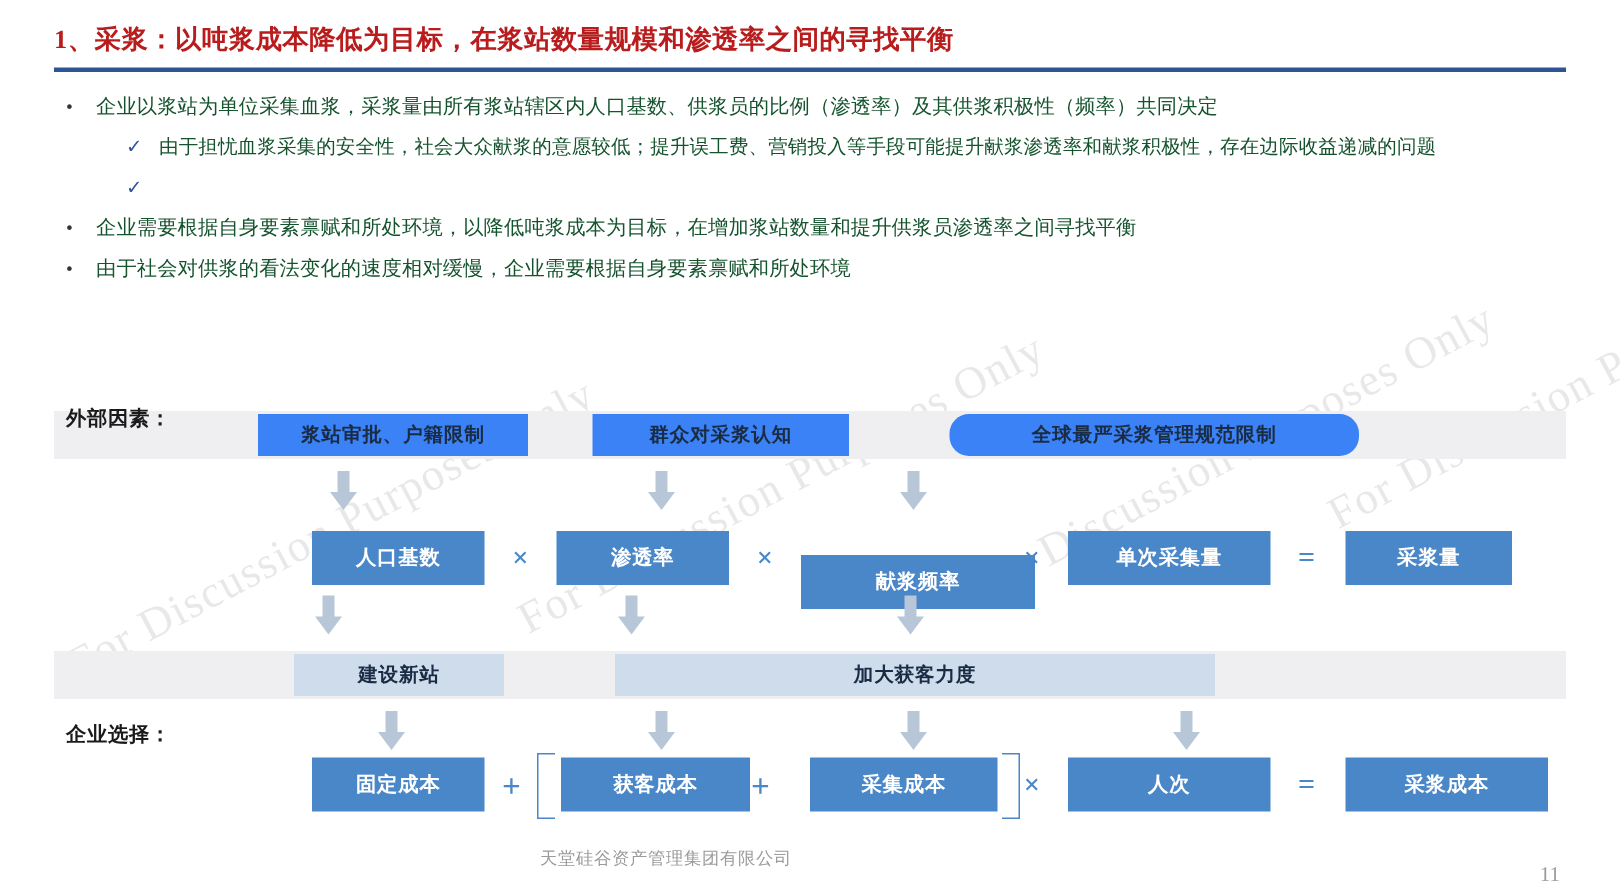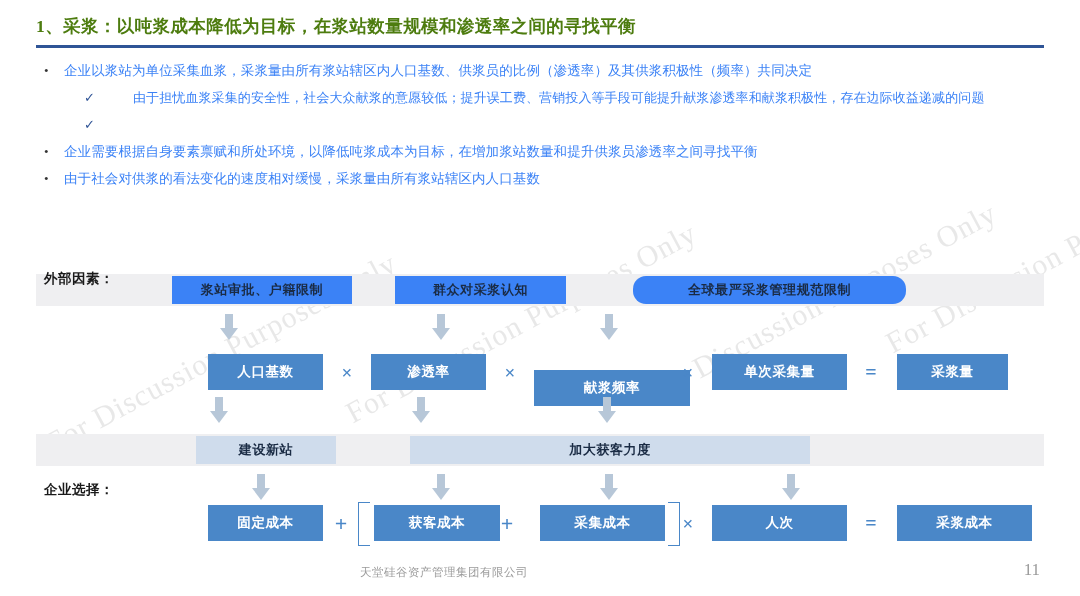--- a/index.html
+++ b/index.html
@@ -25,21 +25,21 @@
   .title-wrap {
     position: absolute;
     left: 36px;
     top: 14px;
     width: 1008px;
   }
   .slide-title {
     font-size: 17.5px;
     font-weight: bold;
     letter-spacing: 0.4px;
-    color: #4d7c0f;
+    color: #b91c1c;
     white-space: nowrap;
     font-family: "Liberation Serif", serif;
   }
   .title-rule {
     margin-top: 7px;
     height: 2.5px;
     background: #2f5496;
     width: 1008px;
   }
   
@@ -63,21 +63,21 @@
     color: #333;
   }
   .b-mark.check {
     width: 22px;
     font-size: 13px;
     color: #2f5496;
   }
   .b-text {
     font-size: 13.5px;
     line-height: 21px;
-    color: #3b82f6;
+    color: #14532d;
     letter-spacing: 0.1px;
   }
   .lvl1 { margin-left: 8px; }
   .lvl2 { margin-left: 48px; }
   .lvl2 .b-text { font-size: 13px; line-height: 21px; }
   
   .diagram {
     position: absolute;
     left: 0;
     top: 262px;
@@ -183,22 +183,22 @@
     bottom: 16px;
     width: 888px;
     text-align: center;
     font-size: 11.5px;
     color: #9b9b9b;
     letter-spacing: 0.5px;
   }
   .page-num {
     position: absolute;
     right: 40px;
-    bottom: 16px;
-    font-size: 17px;
+    bottom: 4px;
+    font-size: 14px;
     color: #9b9b9b;
   }
   
   .watermark {
     position: absolute;
     left: 0;
     top: 0;
     width: 1080px;
     height: 596px;
     pointer-events: none;
@@ -232,32 +232,32 @@
     <div class="title-rule"></div>
   </div>
 
   <div class="bullets">
     <div class="b-row lvl1">
       <div class="b-mark">•</div>
       <div class="b-text">企业以浆站为单位采集血浆，采浆量由所有浆站辖区内人口基数、供浆员的比例（渗透率）及其供浆积极性（频率）共同决定</div>
     </div>
     <div class="b-row lvl2">
       <div class="b-mark check">✓</div>
-      <div class="b-text" style="max-width:900px;margin-left:27px;">由于担忧血浆采集的安全性，社会大众献浆的意愿较低；提升误工费、营销投入等手段可能提升献浆渗透率和献浆积极性，存在边际收益递减的问题</div>
+      <div class="b-text" style="max-width:900px;">由于担忧血浆采集的安全性，社会大众献浆的意愿较低；提升误工费、营销投入等手段可能提升献浆渗透率和献浆积极性，存在边际收益递减的问题</div>
     </div>
     <div class="b-row lvl2">
       <div class="b-mark check">✓</div>
     </div>
     <div class="b-row lvl1">
       <div class="b-mark">•</div>
       <div class="b-text">企业需要根据自身要素禀赋和所处环境，以降低吨浆成本为目标，在增加浆站数量和提升供浆员渗透率之间寻找平衡</div>
     </div>
     <div class="b-row lvl1">
       <div class="b-mark">•</div>
-      <div class="b-text">由于社会对供浆的看法变化的速度相对缓慢，采浆量由所有浆站辖区内人口基数</div>
+      <div class="b-text">由于社会对供浆的看法变化的速度相对缓慢，企业需要根据自身要素禀赋和所处环境</div>
     </div>
   </div>
 
   <div class="diagram">
 
     <div class="band" style="left:36px; top:12px; width:1008px;"></div>
     <div class="row-label" style="left:44px; top:8px;">外部因素：</div>
 
     <div class="box box-light" style="left:172px; top:14px; width:180px;">浆站审批、户籍限制</div>
     <div class="box box-light" style="left:395px; top:14px; width:171px;">群众对采浆认知</div>

